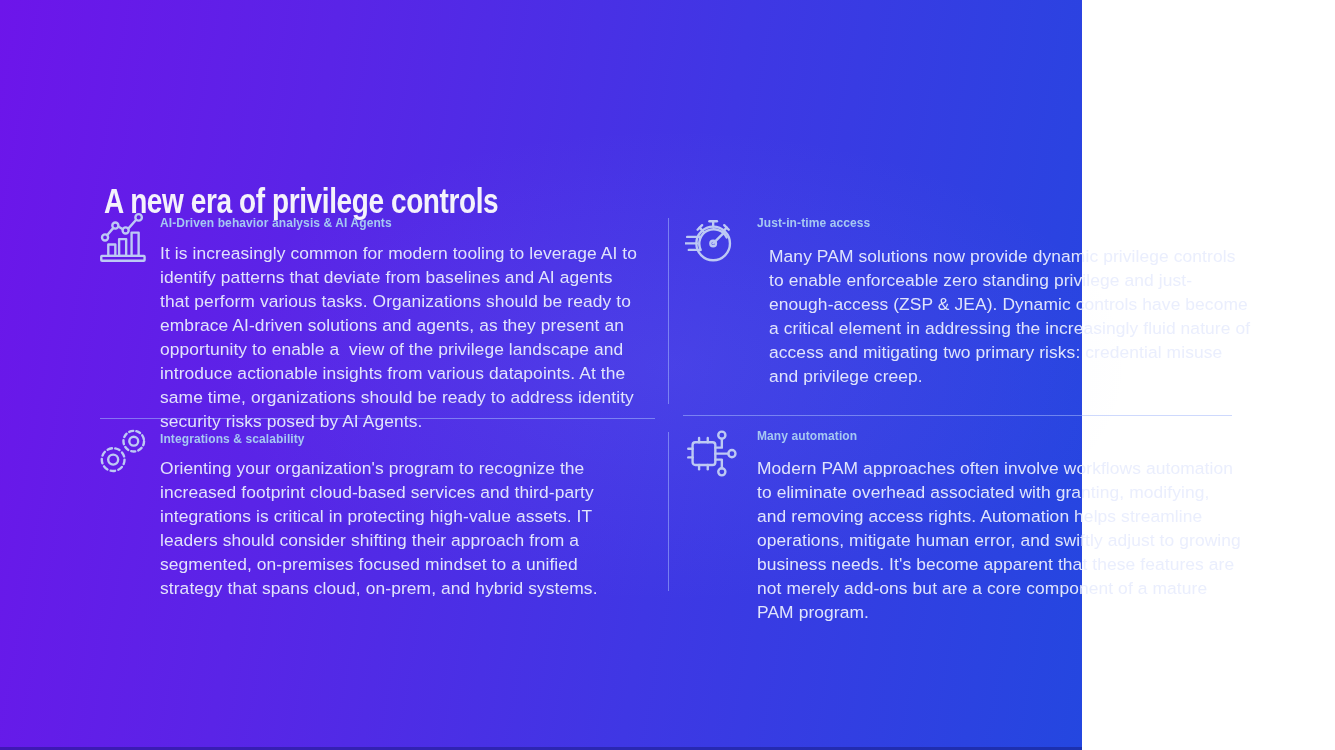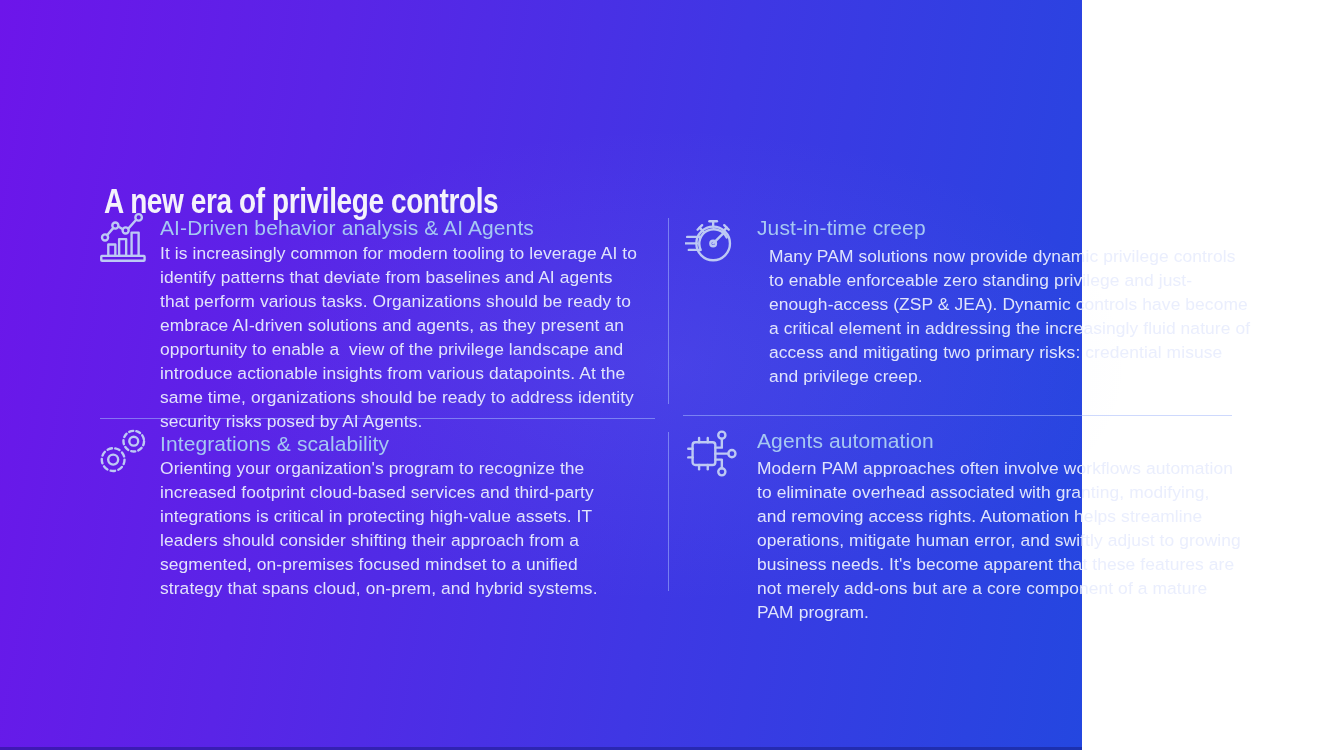--- a/index.html
+++ b/index.html
@@ -25,21 +25,21 @@
     position: absolute; left: 104px; top: 158px;
     font-size: 35px; line-height: 40px; font-weight: 700;
     letter-spacing: -0.5px; color: #f4f2fb;
     transform: scaleX(0.80); transform-origin: left center;
     white-space: nowrap;
   }
   .quadrant { position: absolute; }
   .q-icon { position: absolute; width: 52px; height: 52px; }
   .q-icon svg { display: block; }
   .q-heading {
-    position: absolute; font-size: 21px; font-weight: 400;
+    position: absolute; font-size: 12px; font-weight: 700;
     color: #a6c8f2; letter-spacing: 0.1px; white-space: nowrap;
   }
   .q-body {
     position: absolute; font-size: 17.4px; line-height: 24px;
     color: rgba(233,237,253,0.95); letter-spacing: 0.1px;
   }
   .divider { position: absolute; background: rgba(165,185,252,0.55); }
   .divider.v { width: 1px; }
   .divider.h { height: 1px; }
   .icon-stroke { stroke: #bdc9f4; fill: none; stroke-width: 2.2; stroke-linecap: round; stroke-linejoin: round; }
@@ -87,21 +87,21 @@
           <path d="M36.2 12.2 L40.4 16.4"></path>
           <path d="M14.5 35 A 13 13 0 1 1 38.5 23.5"></path>
           <path d="M26 29 L36.5 18.5"></path>
           <circle cx="26" cy="29" r="2.6"></circle>
           <path d="M2 23 H13"></path>
           <path d="M0.5 29 H11"></path>
           <path d="M3.5 35 H13"></path>
         </g>
       </svg>
     </span>
-    <div class="q-heading" style="left:757px; top:216px;">Just-in-time creep</div>
+    <div class="q-heading" style="left:757px; top:216px;">Just-in-time access</div>
     <div class="q-body" style="left:769px; top:244px; width:484px;">Many PAM solutions now provide dynamic privilege controls to enable enforceable zero standing privilege and just-enough-access (ZSP &amp; JEA). Dynamic controls have become a critical element in addressing the increasingly fluid nature of access and mitigating two primary risks: credential misuse and privilege creep.</div>
   </div>
 
   <div class="quadrant">
     <span class="q-icon" style="left:98px; top:426px;">
       <svg width="52" height="52" viewBox="0 0 48 48">
         <g class="icon-stroke">
           <circle cx="14" cy="31" r="10.5" stroke-dasharray="4.2 3.1"></circle>
           <circle cx="14" cy="31" r="4.6"></circle>
           <circle cx="33" cy="14" r="9.5" stroke-dasharray="3.8 2.9"></circle>
@@ -126,21 +126,21 @@
           <path d="M21 36 V40"></path>
           <path d="M28 20 H34 V12"></path>
           <circle cx="34" cy="8.5" r="3.3"></circle>
           <path d="M28 25.5 H40"></path>
           <circle cx="43.3" cy="25.5" r="3.3"></circle>
           <path d="M28 31 H34 V39"></path>
           <circle cx="34" cy="42.3" r="3.3"></circle>
         </g>
       </svg>
     </span>
-    <div class="q-heading" style="left:757px; top:429px;">Agents automation</div>
+    <div class="q-heading" style="left:757px; top:429px;">Many automation</div>
     <div class="q-body" style="left:757px; top:456px; width:486px;">Modern PAM approaches often involve workflows automation to eliminate overhead associated with granting, modifying, and removing access rights. Automation helps streamline operations, mitigate human error, and swiftly adjust to growing business needs. It's become apparent that these features are not merely add-ons but are a core component of a mature PAM program.</div>
   </div>
 
   <div class="divider v" style="left:668px; top:218px; height:186px;"></div>
   <div class="divider v" style="left:668px; top:432px; height:159px;"></div>
   <div class="divider h" style="left:100px; top:418px; width:555px;"></div>
   <div class="divider h" style="left:683px; top:415px; width:549px;"></div>
 
   <div class="bottom-edge"></div>
 </div>

